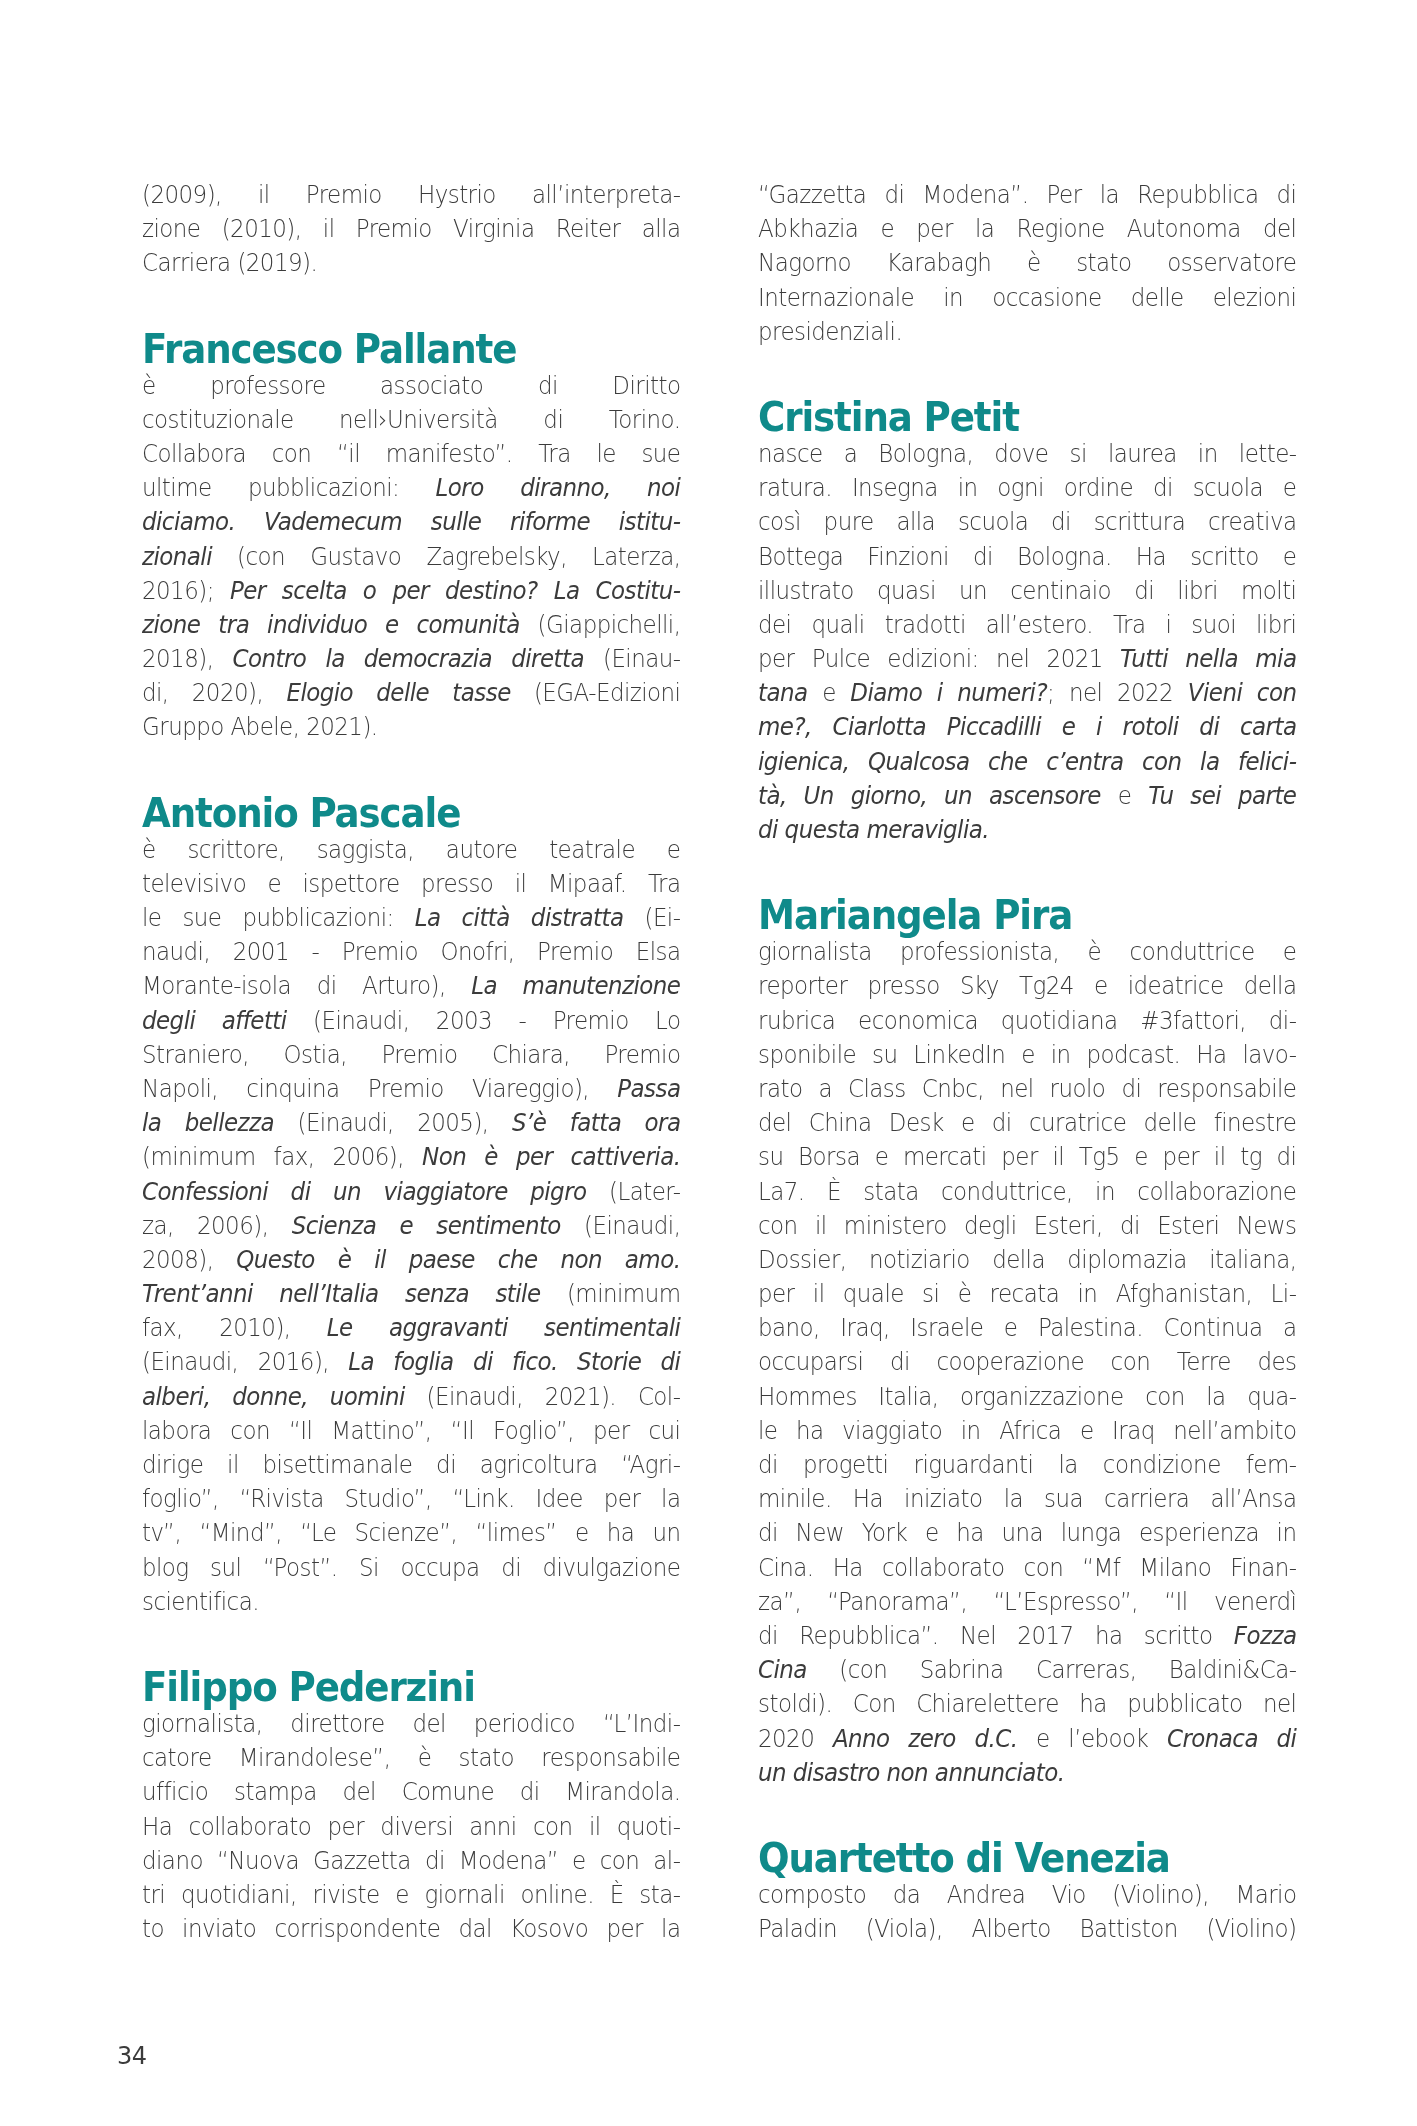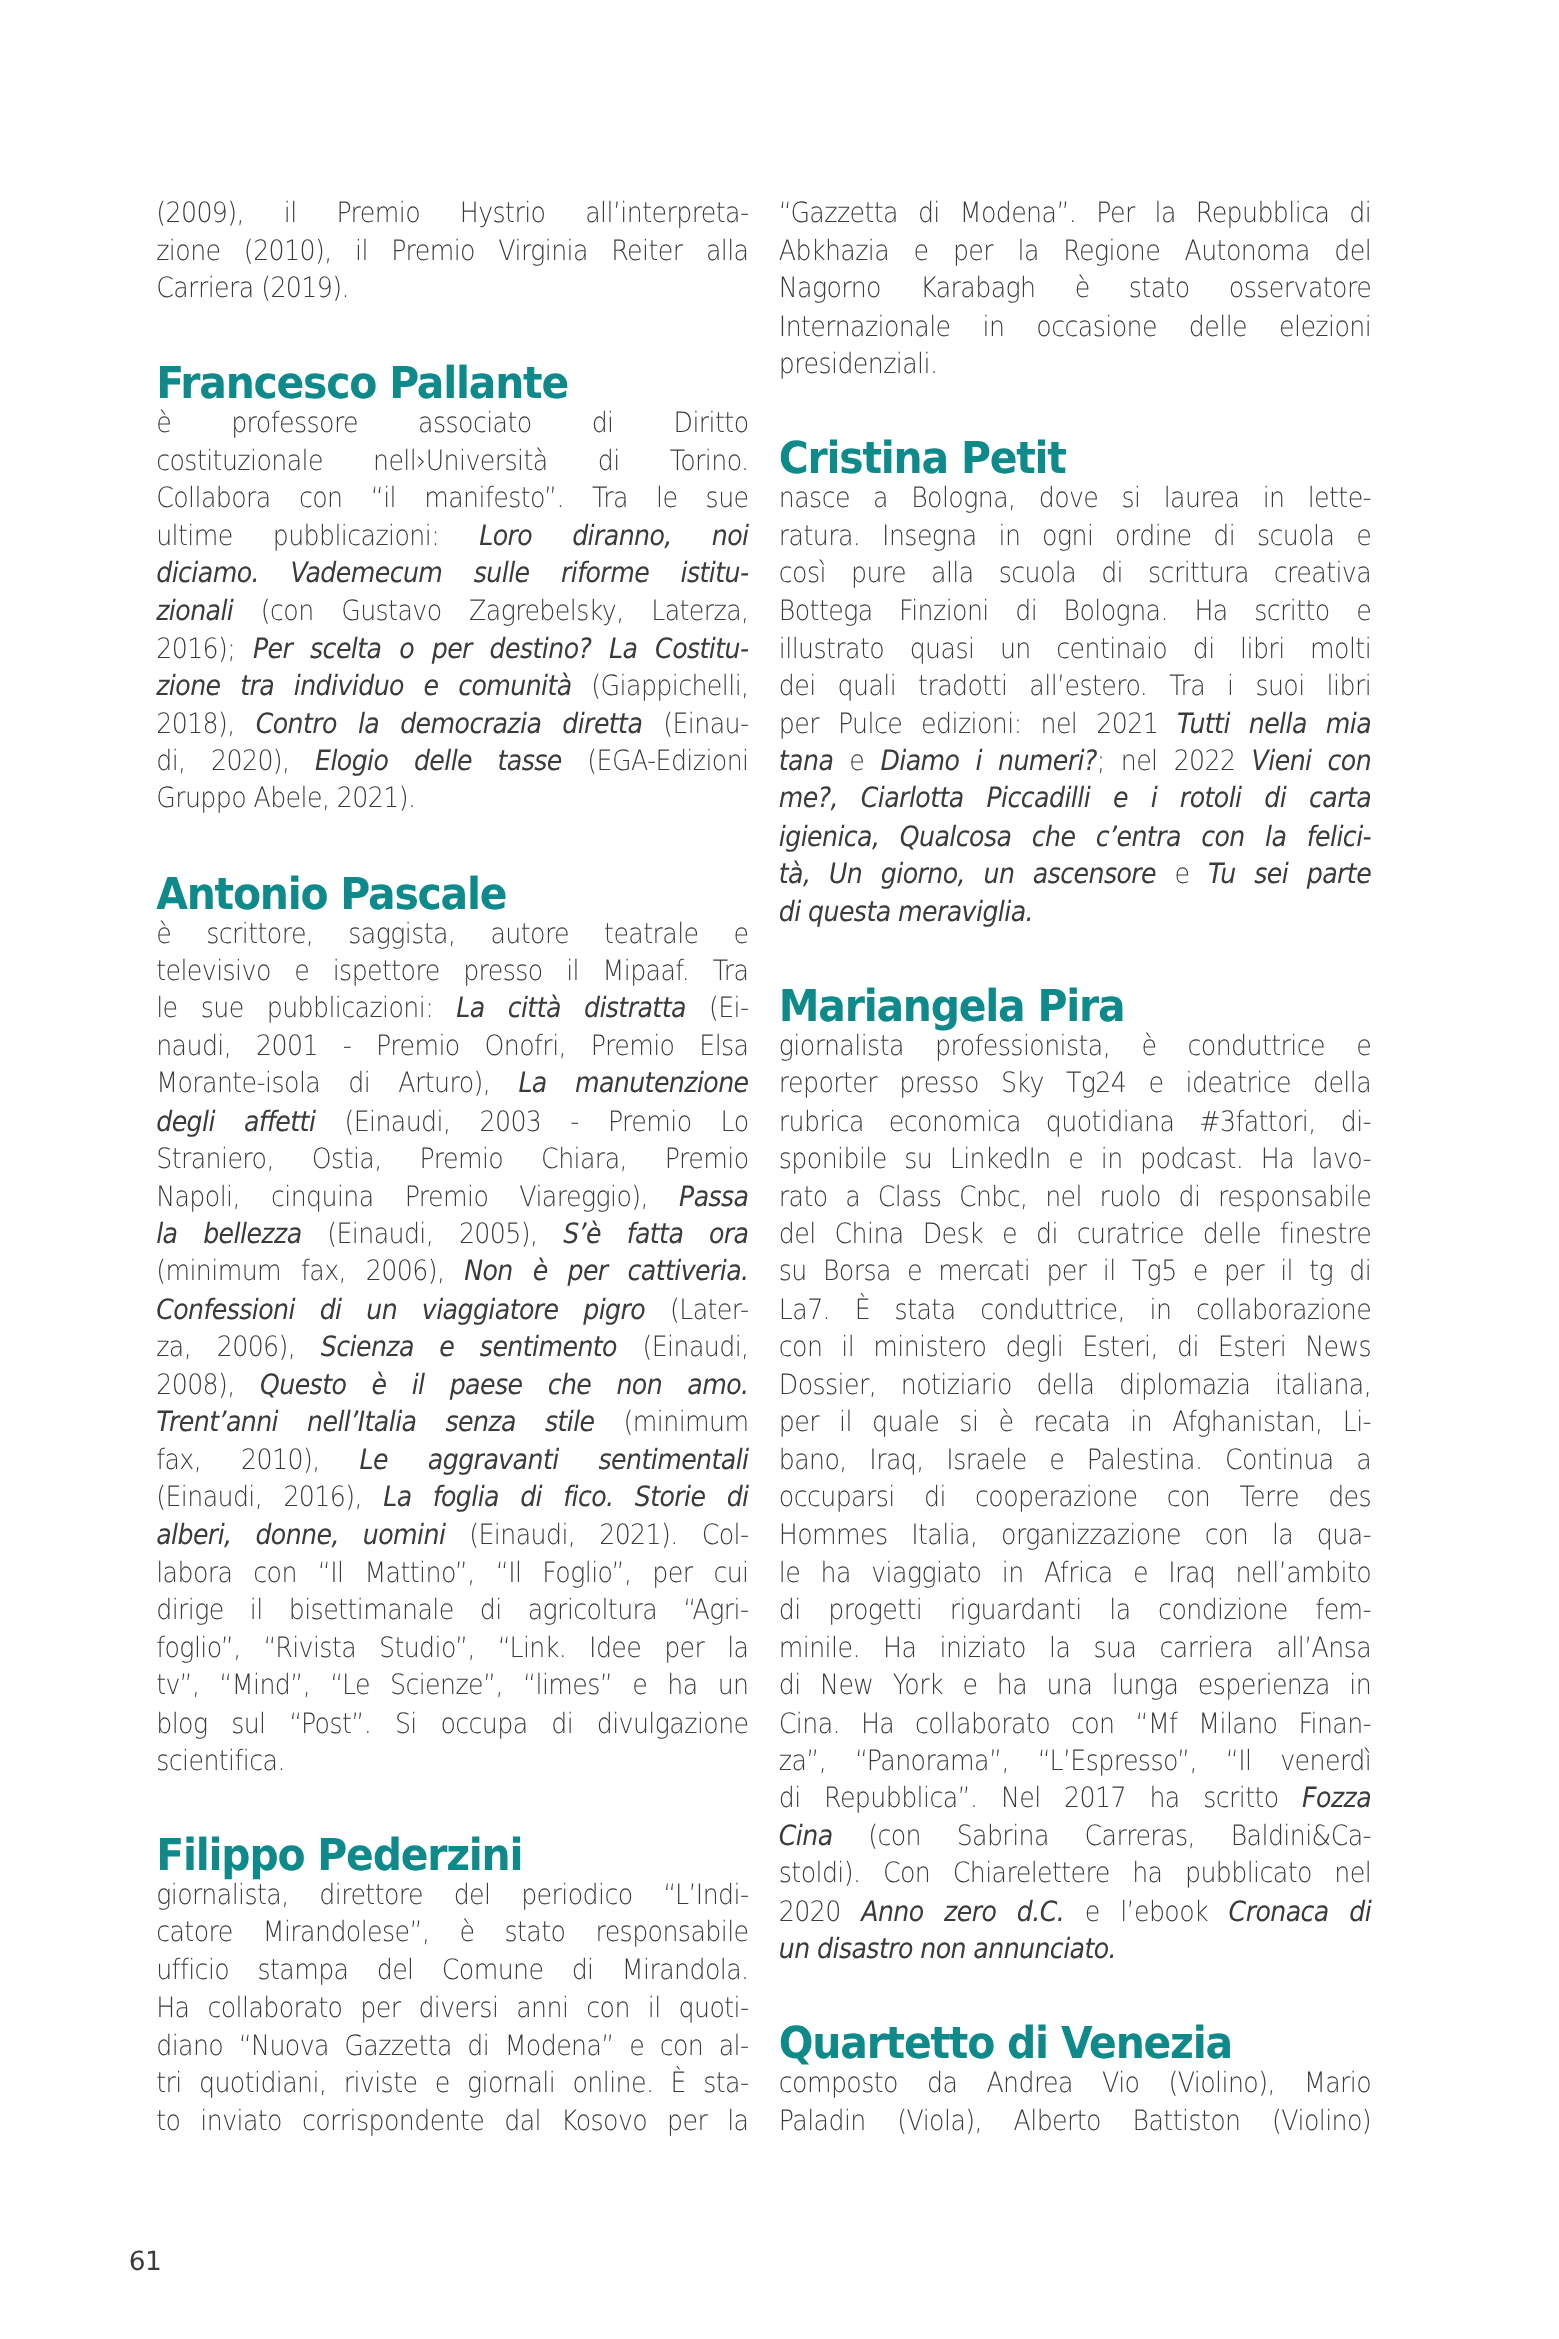--- a/index.html
+++ b/index.html
@@ -4,21 +4,21 @@
   <style>
     html, body { margin: 0; padding: 0; background: #ffffff; }
     body {
       width: 1417px; height: 2126px; position: relative; overflow: hidden;
       font-family: "DejaVu Sans", sans-serif;
       color: #3b3b3b;
     }
     .page { position: absolute; left: 0; top: 0; width: 1417px; height: 1790px; }
     .column { position: absolute; top: 177px; width: 539px; }
     .col-left { left: 142px; }
-    .col-right { left: 708px; }
+    .col-right { left: 758px; }
     .entry { margin: 0; }
     .entry + .entry { margin-top: 46px; }
     .name {
       font-family: "DejaVu Sans", sans-serif;
       font-weight: bold;
       color: #0f8a8a;
       font-size: 40px;
       line-height: 46px;
       letter-spacing: -1.2px;
       margin: 0 0 -4px 0;
@@ -174,14 +174,14 @@
         </div>
       </div>
       <div class="entry">
         <h2 class="name">Quartetto di Venezia</h2>
         <div>
           <div class="line"><span>composto da Andrea Vio (Violino), Mario</span></div>
           <div class="line"><span>Paladin (Viola), Alberto Battiston (Violino)</span></div>
         </div>
       </div>
     </div>
-  <div class="page-number">61</div>
+  <div class="page-number">34</div>
 </div>
 
 </body></html>

